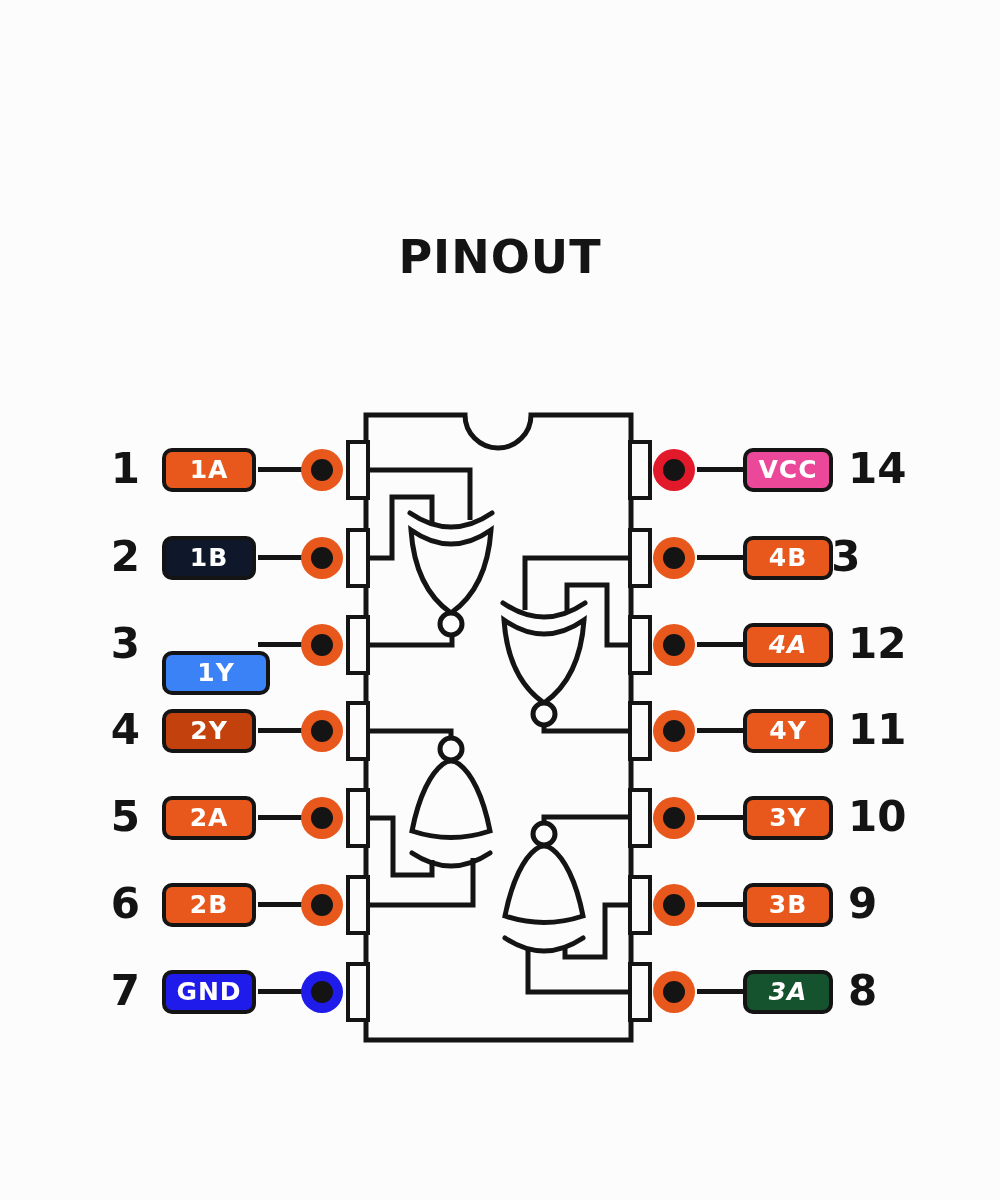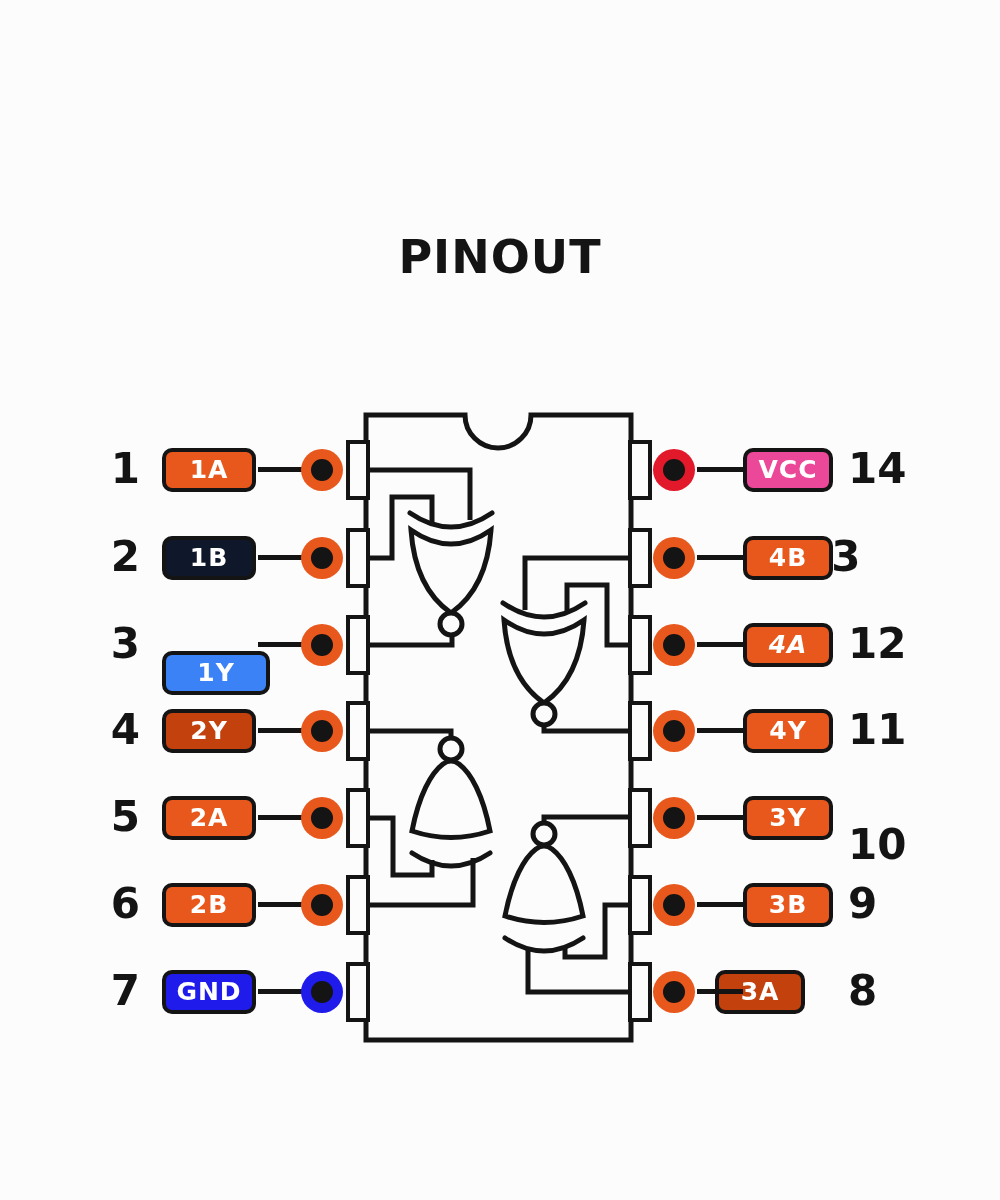--- a/index.html
+++ b/index.html
@@ -166,33 +166,33 @@
       <div class="pin-line" style="top: 642px; left: 697px; width: 46px;"></div>
       <div class="pin-circle" style="top: 624px; left: 653px; background: rgb(232, 88, 28);">
         <div class="pin-dot"></div>
       </div>
       <div class="pin-number right" style="top: 707px; left: 848px;">11</div>
       <div class="pin-badge" style="top: 709px; left: 743px; width: 90px; background: rgb(232, 88, 28);">4Y</div>
       <div class="pin-line" style="top: 728px; left: 697px; width: 46px;"></div>
       <div class="pin-circle" style="top: 710px; left: 653px; background: rgb(232, 88, 28);">
         <div class="pin-dot"></div>
       </div>
-      <div class="pin-number right" style="top: 794px; left: 848px; margin-top: 28px;">10</div>
+      <div class="pin-number right" style="top: 794px; left: 848px;">10</div>
       <div class="pin-badge" style="top: 796px; left: 743px; width: 90px; background: rgb(232, 88, 28);">3Y</div>
       <div class="pin-line" style="top: 815px; left: 697px; width: 46px;"></div>
       <div class="pin-circle" style="top: 797px; left: 653px; background: rgb(232, 88, 28);">
         <div class="pin-dot"></div>
       </div>
       <div class="pin-number right" style="top: 881px; left: 848px;">9</div>
       <div class="pin-badge" style="top: 883px; left: 743px; width: 90px; background: rgb(232, 88, 28);">3B</div>
       <div class="pin-line" style="top: 902px; left: 697px; width: 46px;"></div>
       <div class="pin-circle" style="top: 884px; left: 653px; background: rgb(232, 88, 28);">
         <div class="pin-dot"></div>
       </div>
       <div class="pin-number right" style="top: 968px; left: 848px;">8</div>
-      <div class="pin-badge" style="top: 970px; left: 715px; width: 90px; background: #c2410c;">3A</div>
+      <div class="pin-badge" style="top: 970px; left: 743px; width: 90px; background: #14532d; font-style: italic;">3A</div>
       <div class="pin-line" style="top: 989px; left: 697px; width: 46px;"></div>
       <div class="pin-circle" style="top: 971px; left: 653px; background: rgb(232, 88, 28);">
         <div class="pin-dot"></div>
       </div>
     </div>
 
 </div>
 
 </body></html>

